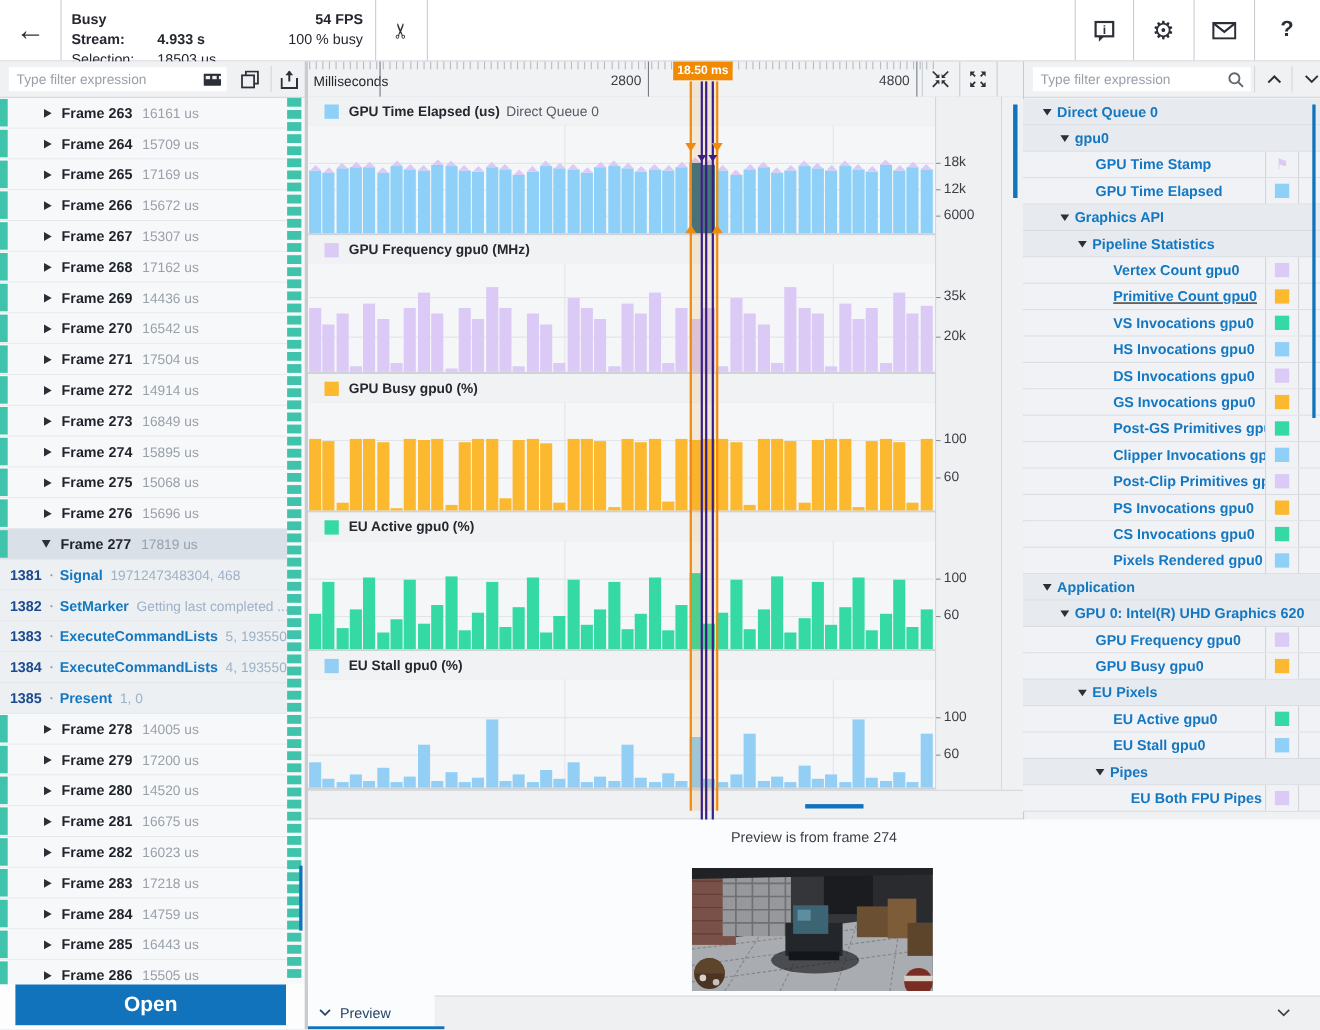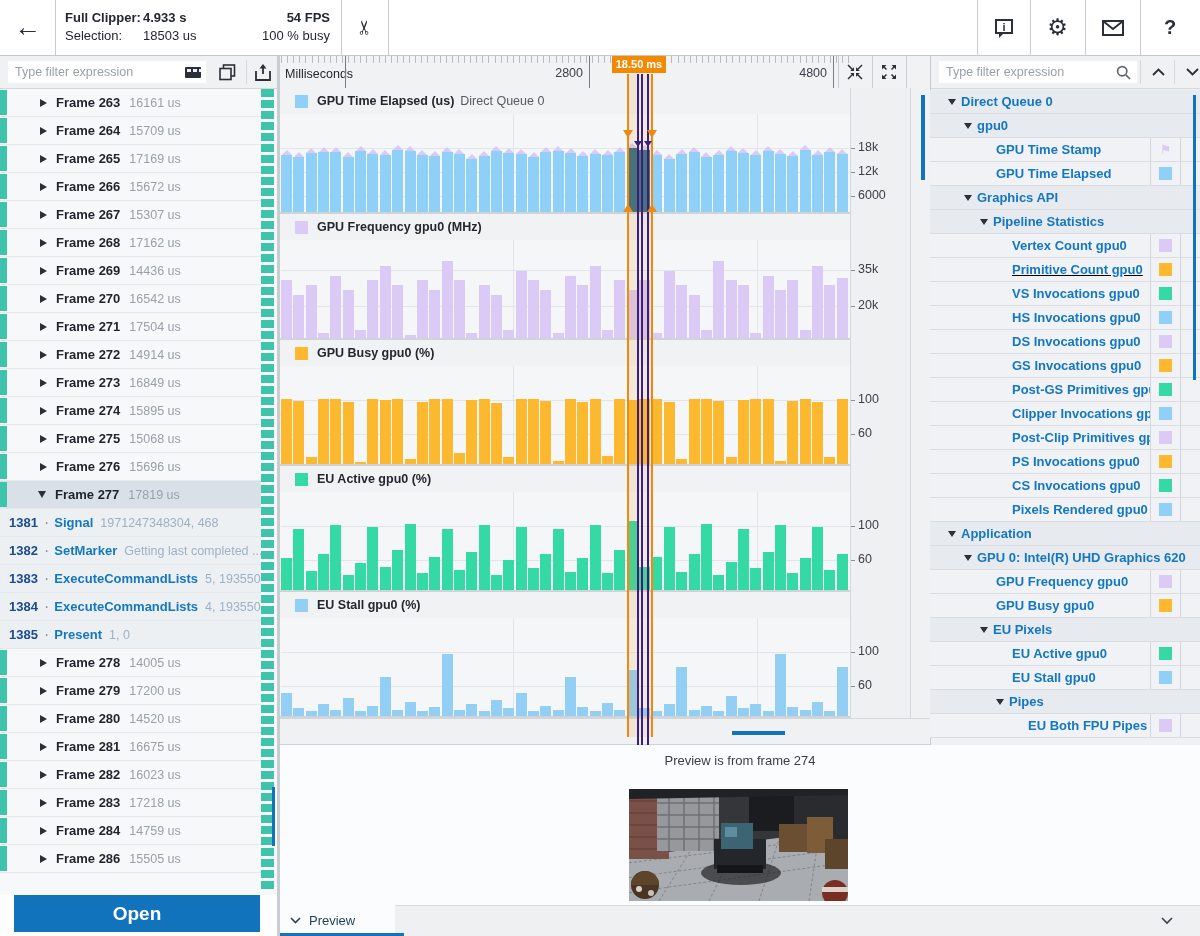--- a/index.html
+++ b/index.html
@@ -91,21 +91,21 @@
 <body>
 
 <div id="app">
 
   <div id="header">
     <div class="back-btn">
         <span class="glyph">←</span>
       </div>
     <div class="vdiv" style="left:55px;top:0;height:55px;"></div>
     <div class="hdr-stats">
-      <div><b class="lbl">Full Clipper:</b><b>4.933 s</b></div>
+      <div><b class="lbl">Busy Stream:</b><b>4.933 s</b></div>
       <div><span class="lbl">Selection:</span><span>18503 us</span></div>
     </div>
     <div class="hdr-fps">
       <div><b>54 FPS</b></div>
       <div><span>100 % busy</span></div>
     </div>
     <div class="vdiv" style="left:341px;top:0;height:55px;"></div>
     <div class="hbtn" style="left:341px;width:47px;">
       <span class="glyph" style="font-size:19px;display:inline-block;transform:rotate(-90deg);">✂</span>
     </div>
@@ -316,20 +316,26 @@
           <div class="teal" style="position: absolute;"></div>
           <span class="car-r"></span>
           <b>Frame 283</b>
           <span class="ftime">17218 us</span>
         </div>
         <div class="frow" style="position: relative;">
           <div class="teal" style="position: absolute;"></div>
           <span class="car-r"></span>
           <b>Frame 284</b>
           <span class="ftime">14759 us</span>
+        </div>
+        <div class="frow" style="position: relative;">
+          <div class="teal" style="position: absolute;"></div>
+          <span class="car-r"></span>
+          <b>Frame 285</b>
+          <span class="ftime">16443 us</span>
         </div>
         <div class="frow" style="position: relative;">
           <div class="teal" style="position: absolute;"></div>
           <span class="car-r"></span>
           <b>Frame 286</b>
           <span class="ftime">15505 us</span>
         </div>
       </div>
     <div id="minimap">
         <div class="dash"></div>

